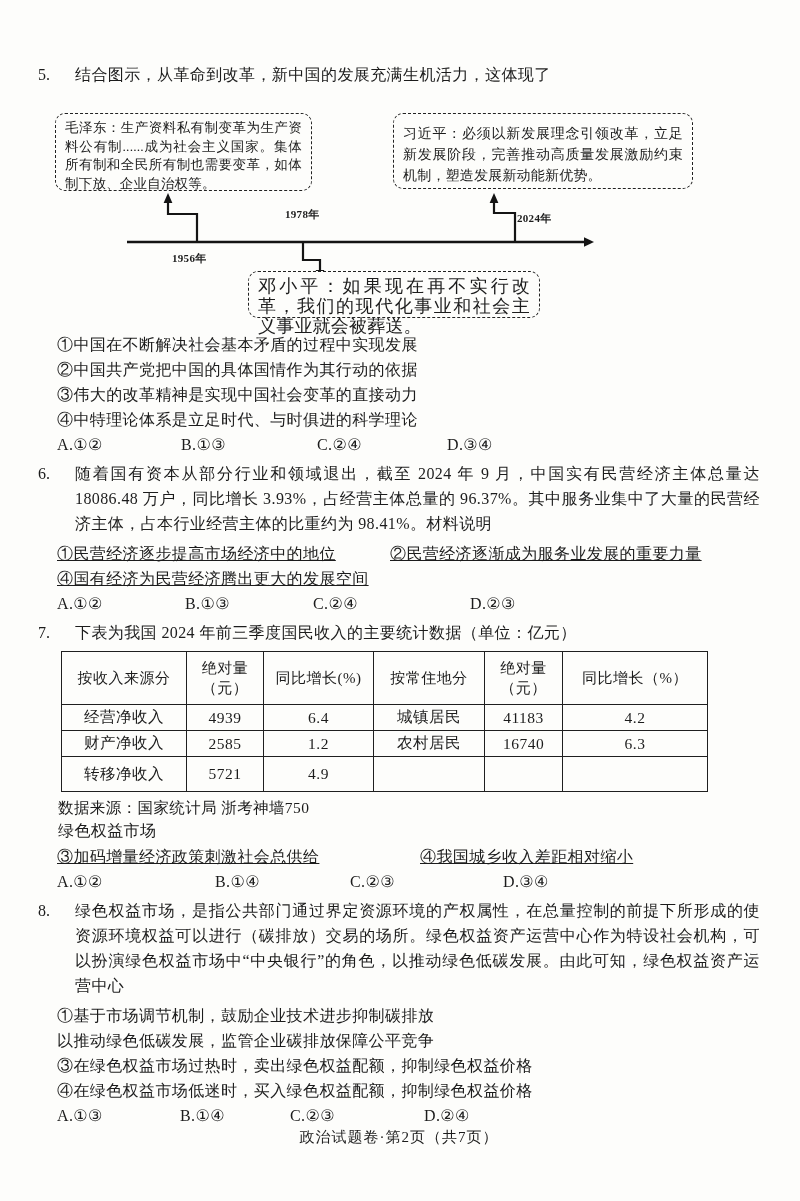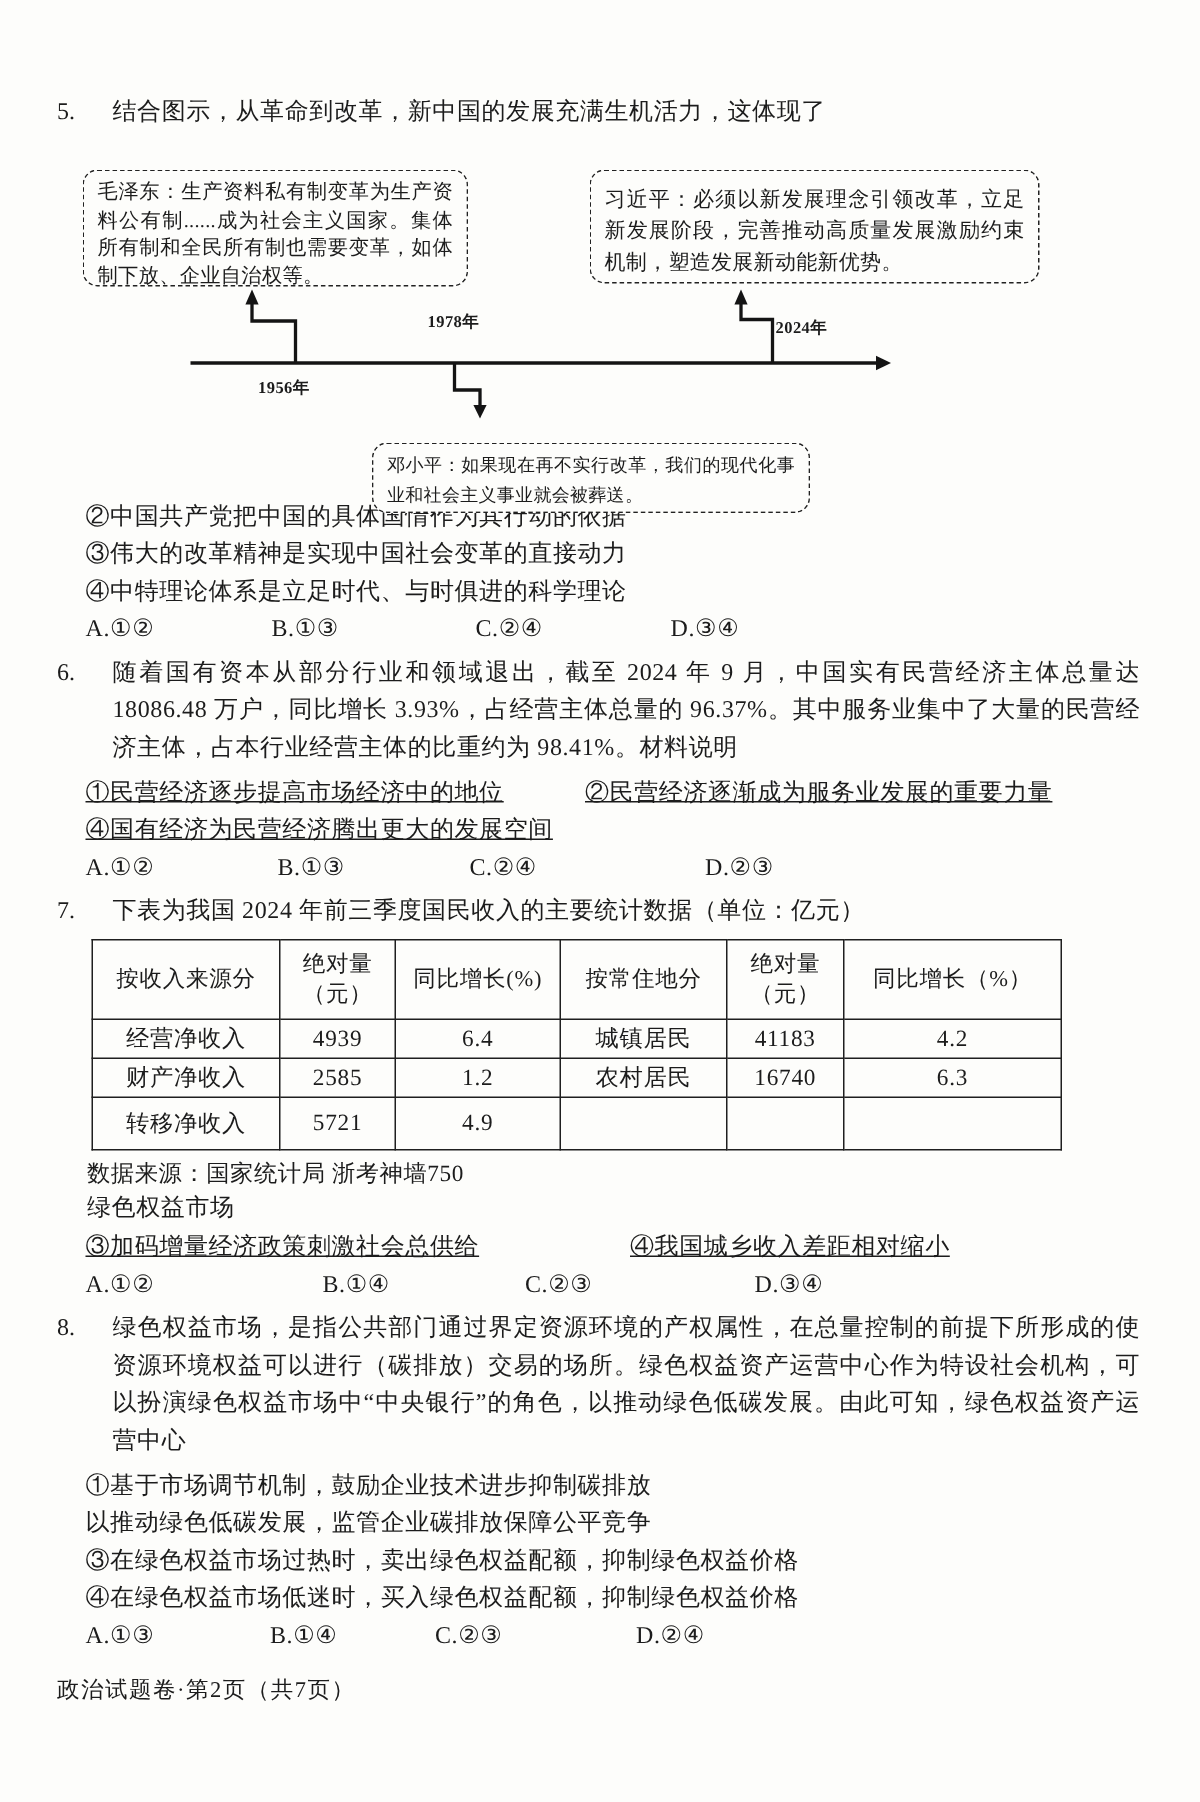--- a/index.html
+++ b/index.html
@@ -28,21 +28,21 @@
     box-sizing:border-box;
     padding:5px 9px;
     font-size:13.5px;
     line-height:18.5px;
     text-align:justify;
     letter-spacing:.2px;
     background:#fdfdfb;
   }
   .box-mao{left:55px;top:14px;width:257px;height:78px;}
   .box-xi{left:393px;top:14px;width:300px;height:76px;font-size:14px;line-height:21px;padding-top:9px;}
-  .box-deng{left:248px;top:196px;width:292px;height:47px;font-size:12px;line-height:20px;padding-top:4px;}
+  .box-deng{left:248px;top:172px;width:292px;height:47px;font-size:18px;line-height:20px;padding-top:4px;}
   .tl-svg{position:absolute;left:0;top:0;}
   .year-label{position:absolute;font-weight:bold;font-size:11px;letter-spacing:.3px;}
   .yl-1956{left:172px;top:152px;}
   .yl-1978{left:285px;top:108px;}
   .yl-2024{left:517px;top:112px;}
   
   .opts{margin-left:19px;margin-top:5px;line-height:25px;letter-spacing:.4px;}
   .opt-line{white-space:nowrap;}
   .opt-grid-row{display:flex;line-height:25px;white-space:nowrap;text-decoration:underline;}
   .abcd{display:flex;line-height:25px;margin-left:19px;letter-spacing:.4px;}
@@ -61,21 +61,21 @@
     padding:0 2px;
     font-weight:normal;
     letter-spacing:.5px;
   }
   table.datatable th{height:52px;white-space:pre-line;line-height:20px;}
   table.datatable td{height:25px;font-size:15.5px;}
   tr.lastrow td{height:34px;}
   .src-line{margin:5px 0 0 20px;line-height:22px;font-size:15.5px;letter-spacing:.4px;}
   .lead-line{margin:0 0 0 20px;line-height:23px;letter-spacing:.4px;}
   
-  .footer{margin-top:14px;font-size:15px;letter-spacing:1px;}
+  .footer{text-align:center;font-size:15px;letter-spacing:1px;}
 </style>
 </head>
 <body>
 
 <div class="page">
 
   <div class="q">
     <div class="stem-row">
       <div class="qnum">5.</div>
       <div class="stem">结合图示，从革命到改革，新中国的发展充满生机活力，这体现了</div>
@@ -100,20 +100,21 @@
       <div class="dashed-box box-mao">毛泽东：生产资料私有制变革为生产资料公有制......成为社会主义国家。集体所有制和全民所有制也需要变革，如体制下放、企业自治权等。</div>
       <div class="dashed-box box-xi">习近平：必须以新发展理念引领改革，立足新发展阶段，完善推动高质量发展激励约束机制，塑造发展新动能新优势。</div>
       <div class="dashed-box box-deng">邓小平：如果现在再不实行改革，我们的现代化事业和社会主义事业就会被葬送。</div>
 
       <div class="year-label yl-1956">1956年</div>
       <div class="year-label yl-1978">1978年</div>
       <div class="year-label yl-2024">2024年</div>
     </div>
 
     <div class="opts">
+      <div class="opt-line">①中国在不断解决社会基本矛盾的过程中实现发展</div>
       <div class="opt-line">②中国共产党把中国的具体国情作为其行动的依据</div>
       <div class="opt-line">③伟大的改革精神是实现中国社会变革的直接动力</div>
       <div class="opt-line">④中特理论体系是立足时代、与时俱进的科学理论</div>
     </div>
     <div class="abcd">
       <span style="width:124px">A.①②</span>
       <span style="width:136px">B.①③</span>
       <span style="width:130px">C.②④</span>
       <span>D.③④</span>
     </div>

